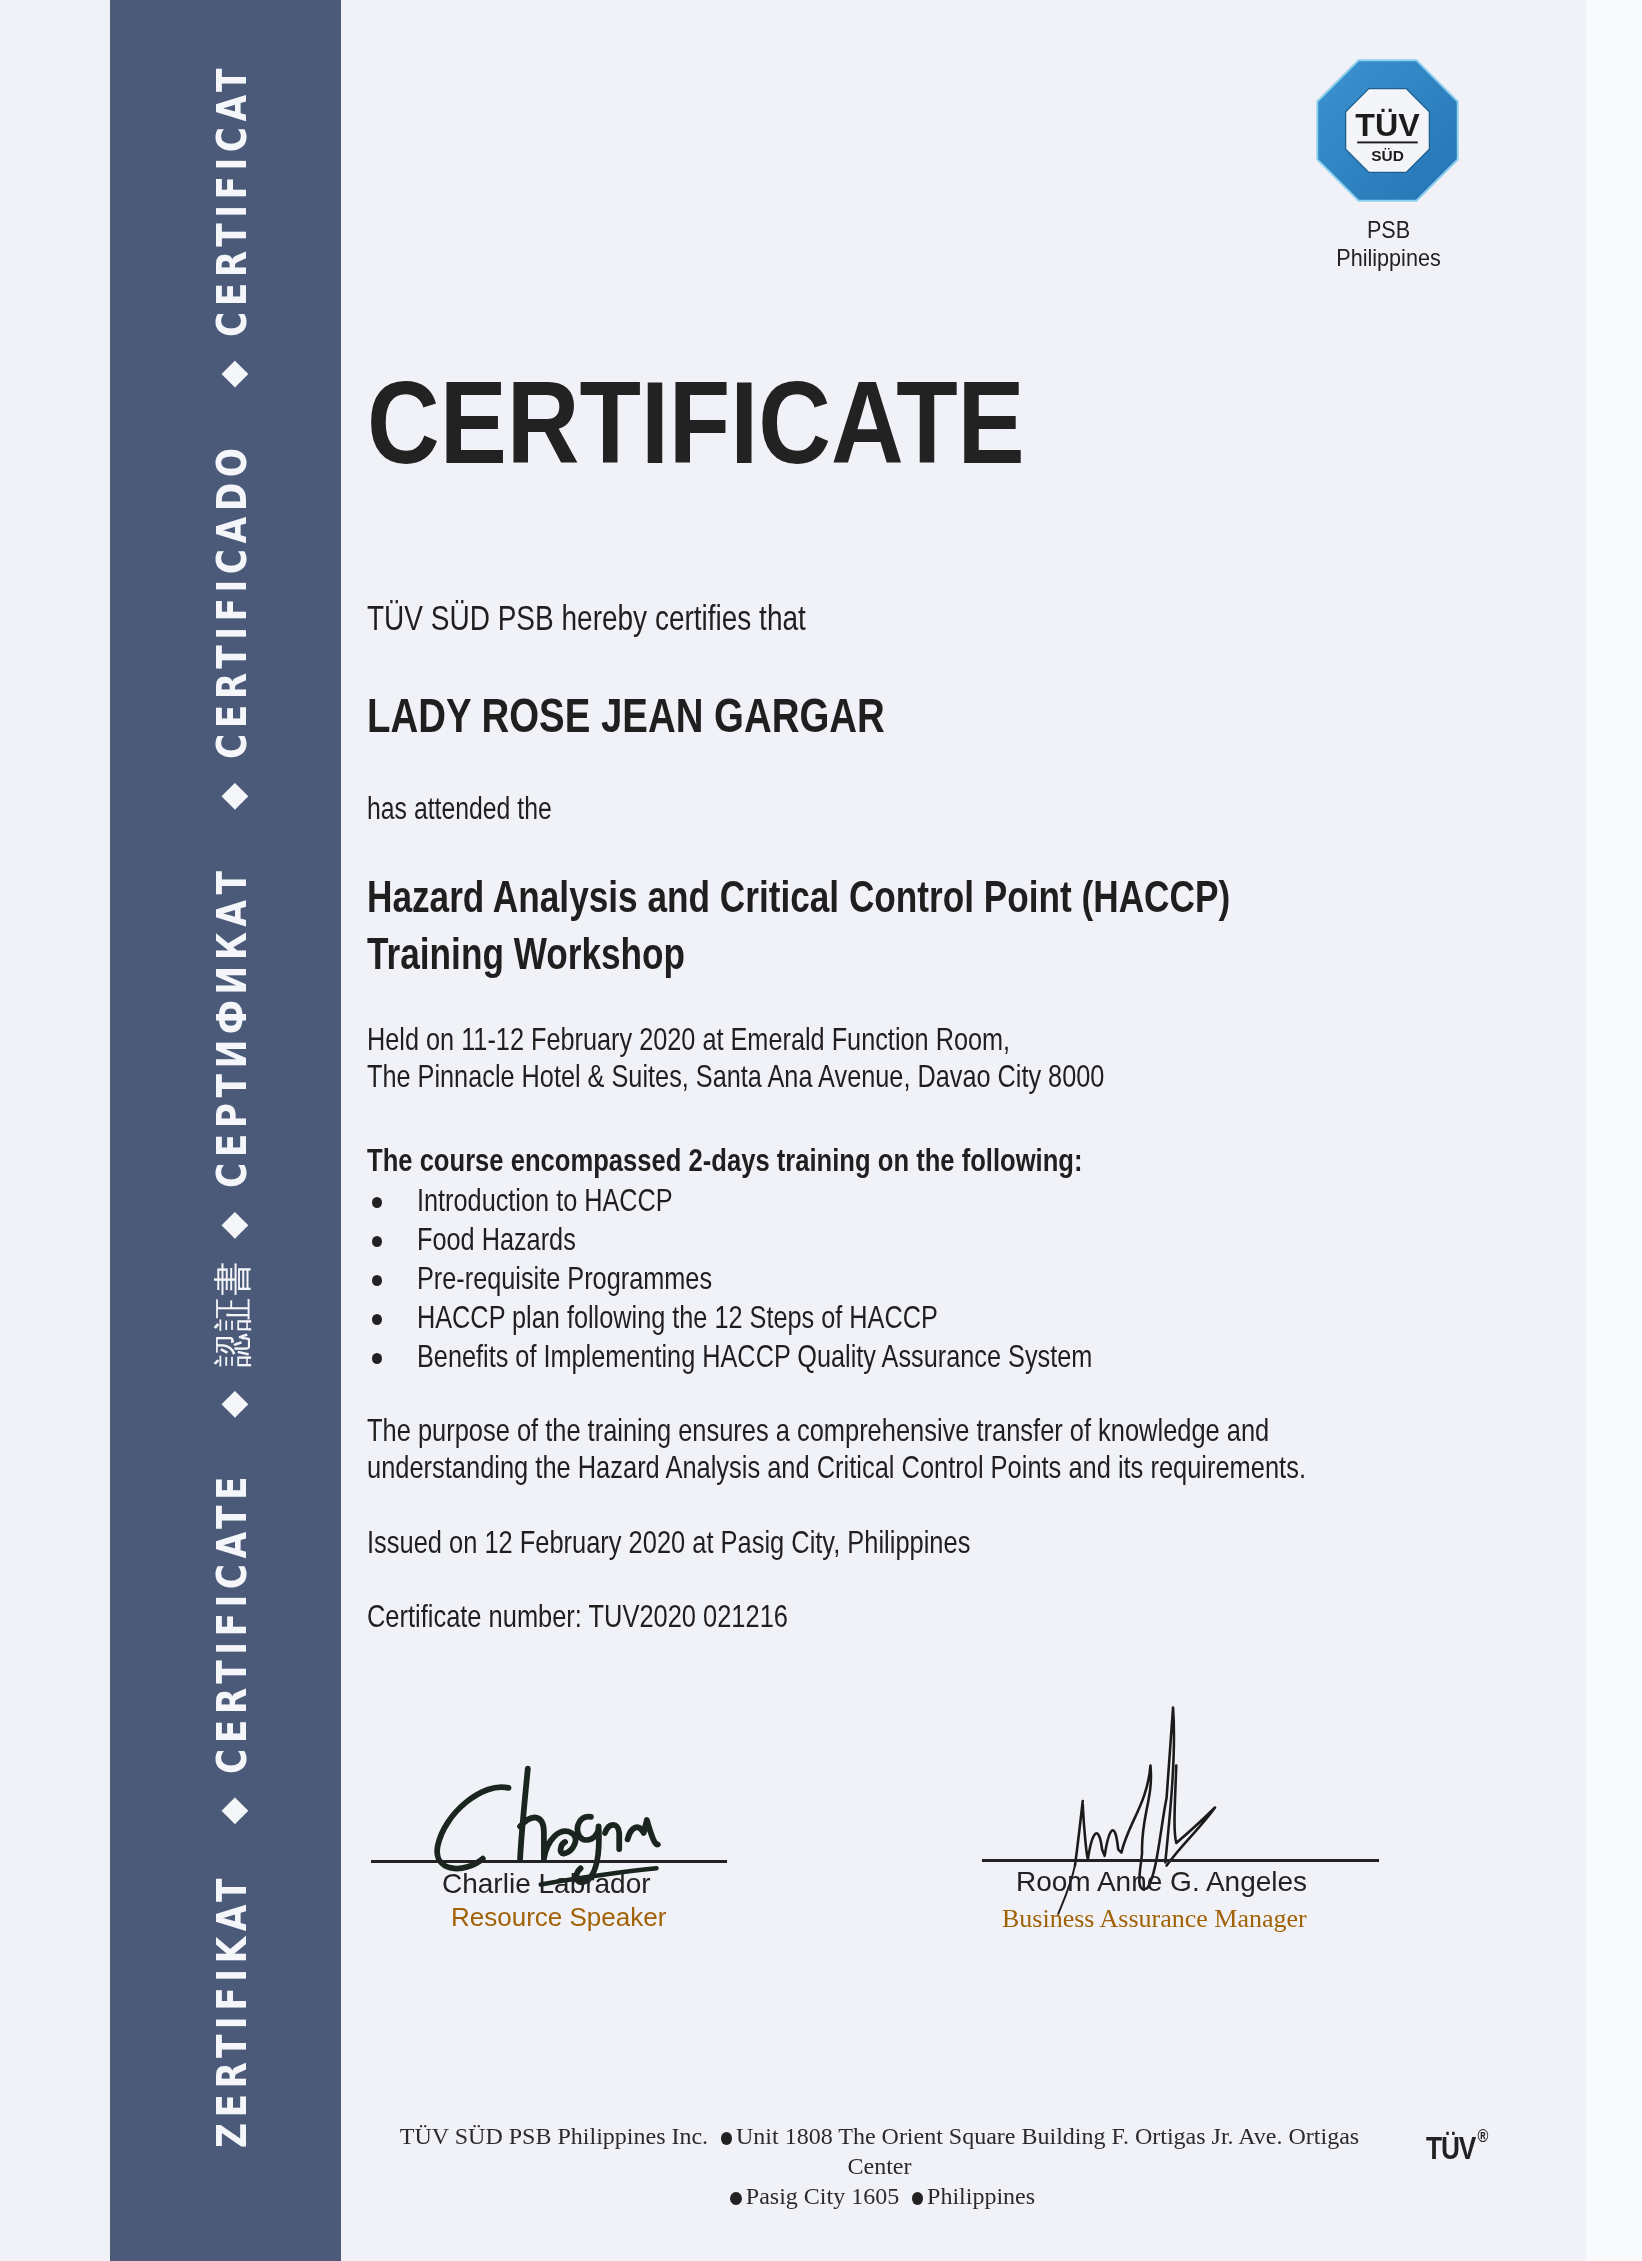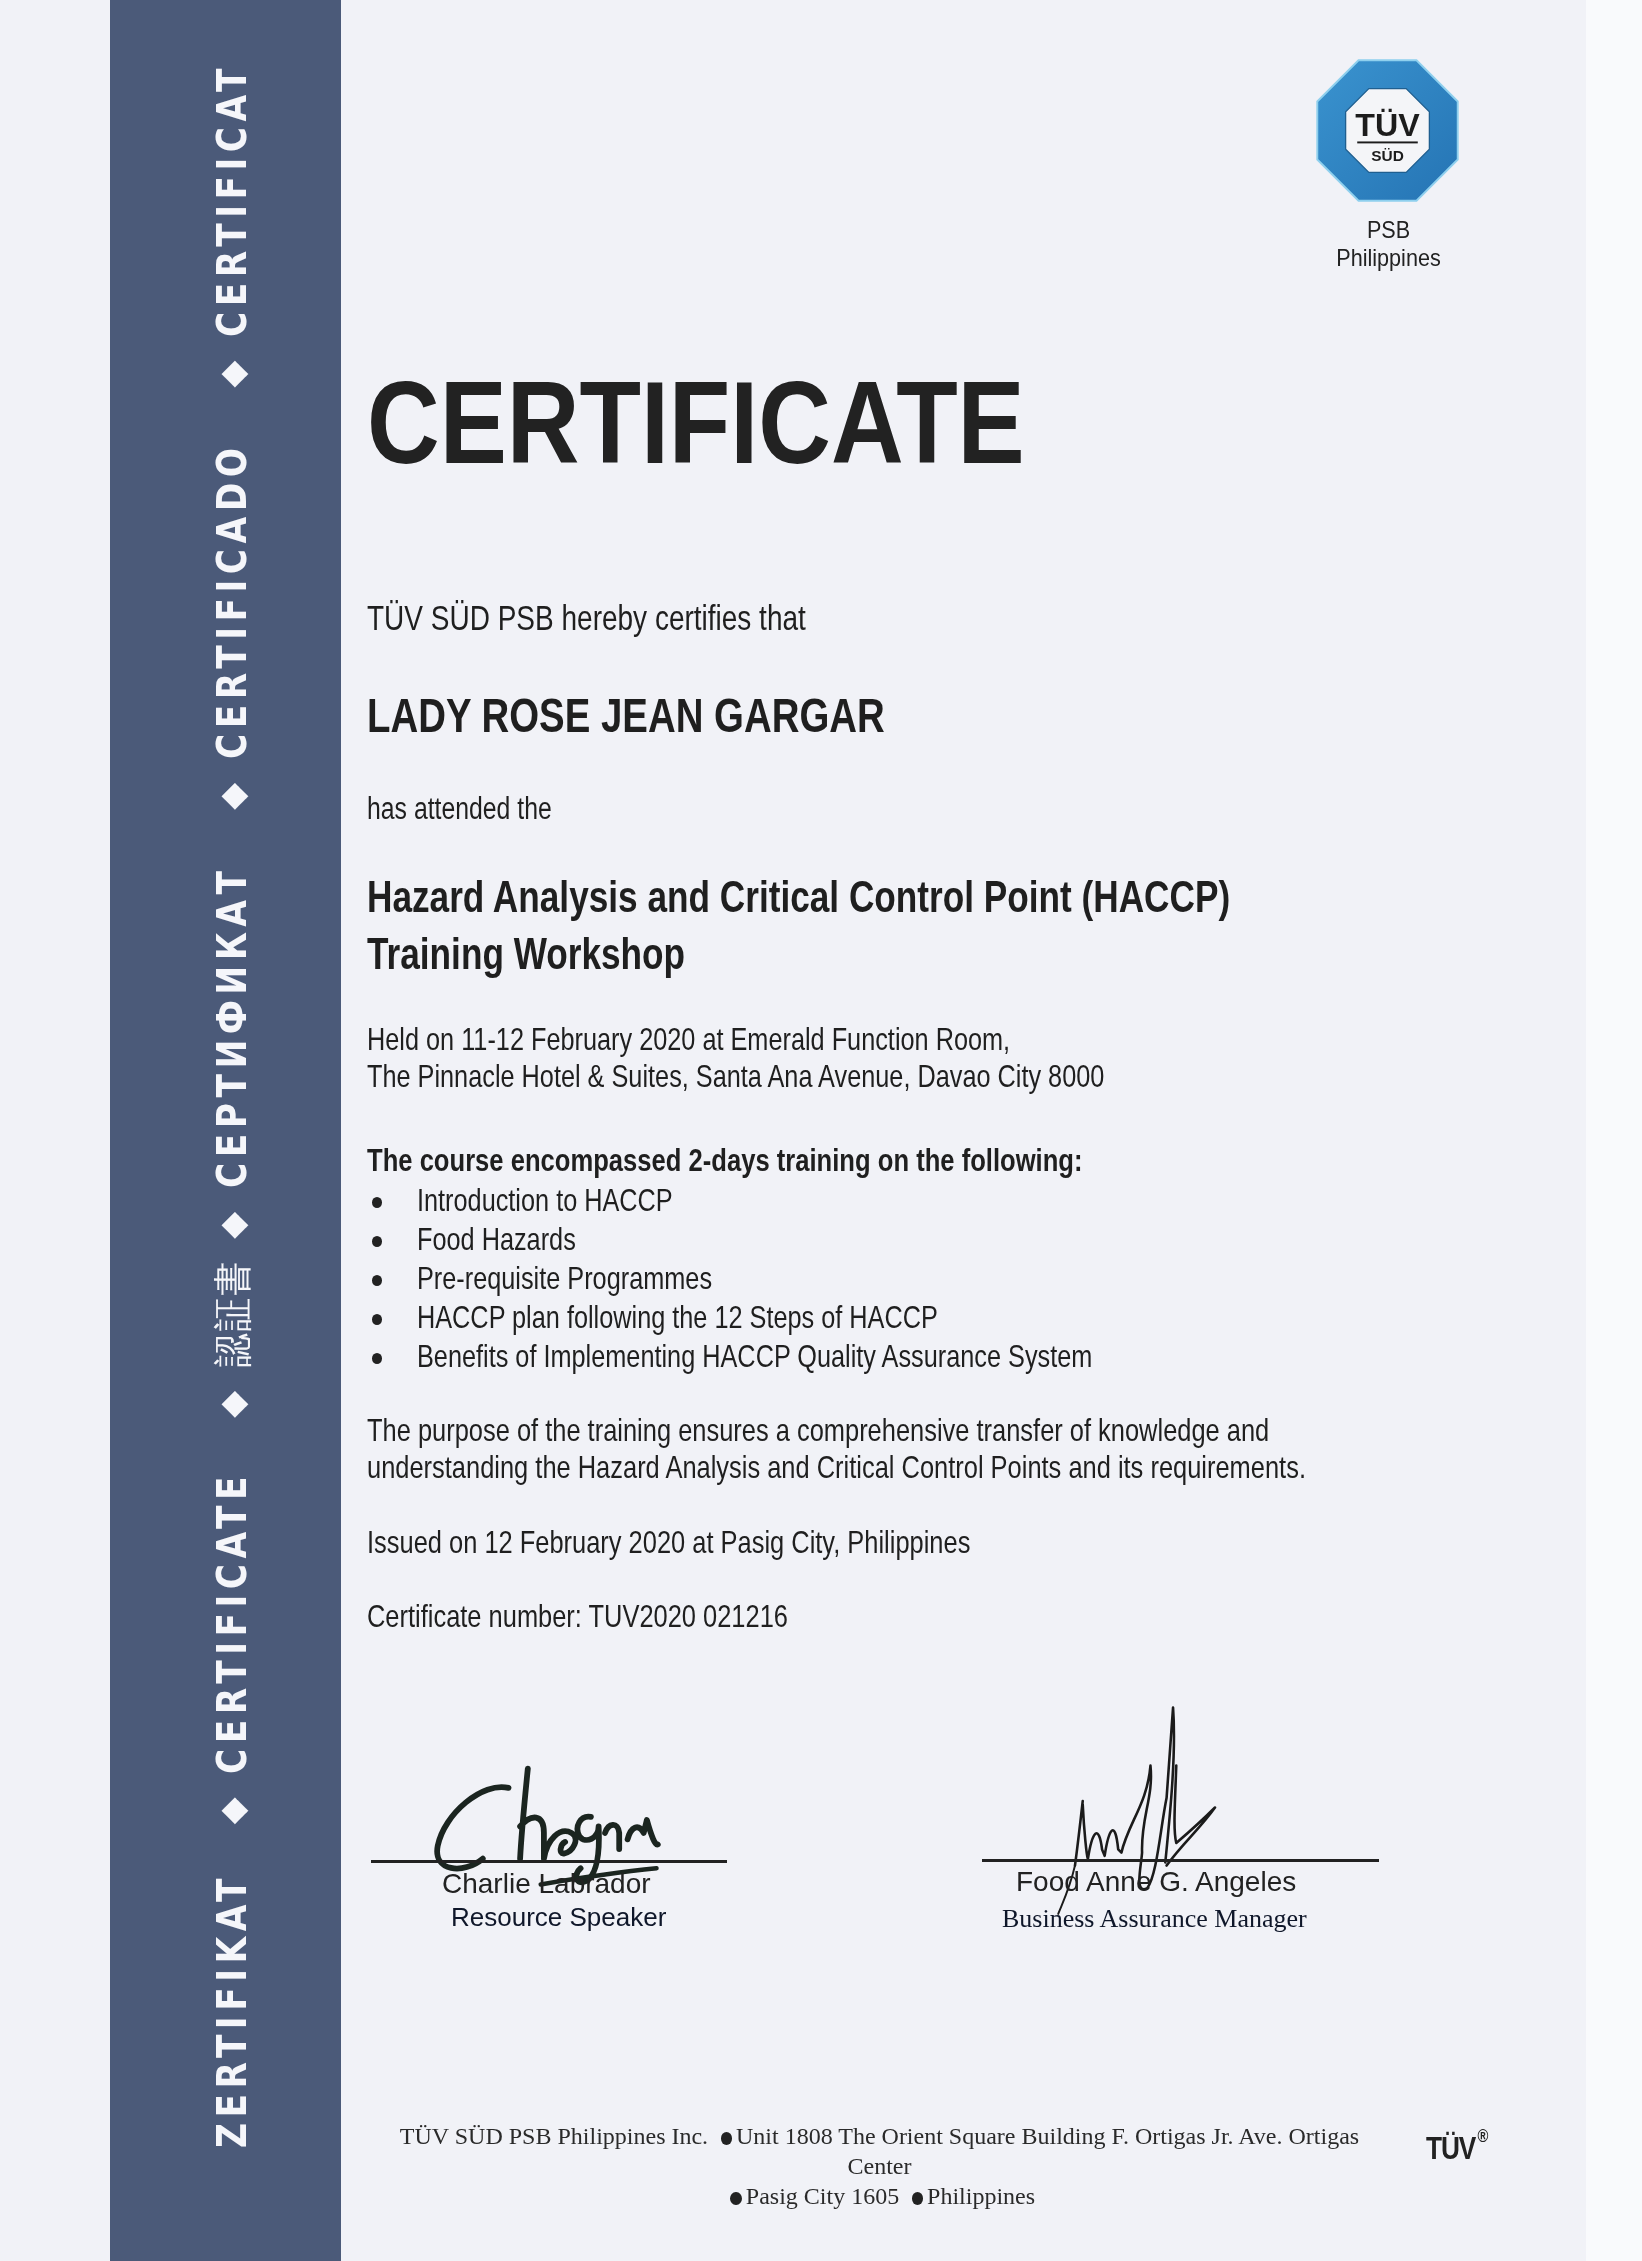--- a/index.html
+++ b/index.html
@@ -71,21 +71,21 @@
   .topics { position: absolute; top: 1181px; left: 0; margin: 0; padding: 0; list-style: none; }
   .topics li { height: 39px; font-size: 32px; line-height: 39px; position: relative; white-space: nowrap; }
   .topics li .bullet { position: absolute; left: 5.2px; top: 15.5px; width: 10.3px; height: 11px; border-radius: 50%; background: #222; }
   .topics li .txt { position: absolute; left: 50px; top: 0; transform: scaleX(0.79); transform-origin: left top; }
 
   .purpose { position: absolute; top: 1412px; font-size: 32px; line-height: 37px; transform: scaleX(0.795); }
   .issued { position: absolute; top: 1524px; font-size: 32px; transform: scaleX(0.795); }
   .certno { position: absolute; top: 1598px; font-size: 32px; transform: scaleX(0.795); }
   .sig-line { position: absolute; height: 3.2px; background: #222; }
   .sig-name { position: absolute; font-size: 28px; white-space: nowrap; color: #222; }
-  .sig-role { position: absolute; font-size: 26px; white-space: nowrap; color: #0f172a; }
+  .sig-role { position: absolute; font-size: 26px; white-space: nowrap; color: #a16207; }
   svg.signature { position: absolute; overflow: visible; }
 
   
   .footer {
     position: absolute; left: 390px; top: 2121px; width: 979px; text-align: center;
     font-family: "Liberation Serif", serif; font-size: 24px; color: #2a2a2a; line-height: 30px;
   }
   .footer .dot { display: inline-block; width: 11.6px; height: 13px; border-radius: 50%; background: #222; margin: 0 3.9px 0 6.4px; vertical-align: -0.6px; }
   .tuv-mark {
     position: absolute; left: 1426px; top: 2126px; font-weight: bold; font-size: 32px; color: #222;
@@ -186,21 +186,21 @@
   <div class="sig-name" style="left:442px; top:1868px;">Charlie Labrador</div>
   <div class="sig-role" style="left:451px; top:1902px;">Resource Speaker</div>
 </div>
 
 <div>
   <svg class="signature" style="left:1044px; top:1701px; width:271px; height:213px;" viewBox="0 0 420 330">
     <path d="M60,155 C55,200 50,240 48,255 M60,160 C62,200 66,240 68,245 C75,200 85,190 90,230 L94,240 C100,200 110,180 115,230 L120,235 C130,190 160,160 165,100 C170,150 150,180 152,235 C150,260 140,300 160,290 C175,270 180,200 190,150 L200,10 C205,80 196,170 188,250 M205,100 C203,160 200,200 205,220 C240,190 260,170 265,165 C240,200 215,220 190,255" fill="none" stroke="#1b1b1b" stroke-width="4" stroke-linecap="round" stroke-linejoin="round"></path>
     <path d="M48,255 C40,290 30,310 22,330" fill="none" stroke="#1b1b1b" stroke-width="3" stroke-linecap="round"></path>
   </svg>
   <div class="sig-line" style="left:982px; top:1859px; width:397px;"></div>
-  <div class="sig-name" style="left:1016px; top:1866px;">Food Anne G. Angeles</div>
+  <div class="sig-name" style="left:1016px; top:1866px;">Room Anne G. Angeles</div>
   <div class="sig-role" style="left:1002px; top:1904px;font-family:Liberation Serif, serif;">Business Assurance Manager</div>
 </div>
 
 <div class="footer">
   <div>
     <span>TÜV SÜD PSB Philippines Inc.</span>
     <span class="dot"></span><span>Unit 1808 The Orient Square Building F. Ortigas Jr. Ave. Ortigas Center</span>
   </div>
   <div>
     <span class="dot"></span><span>Pasig City 1605</span>

